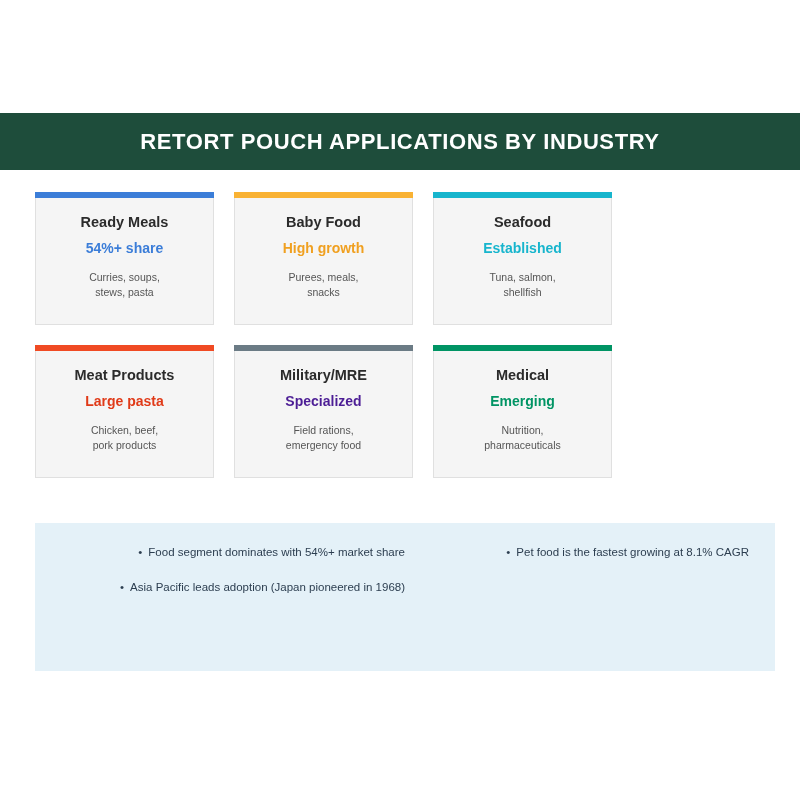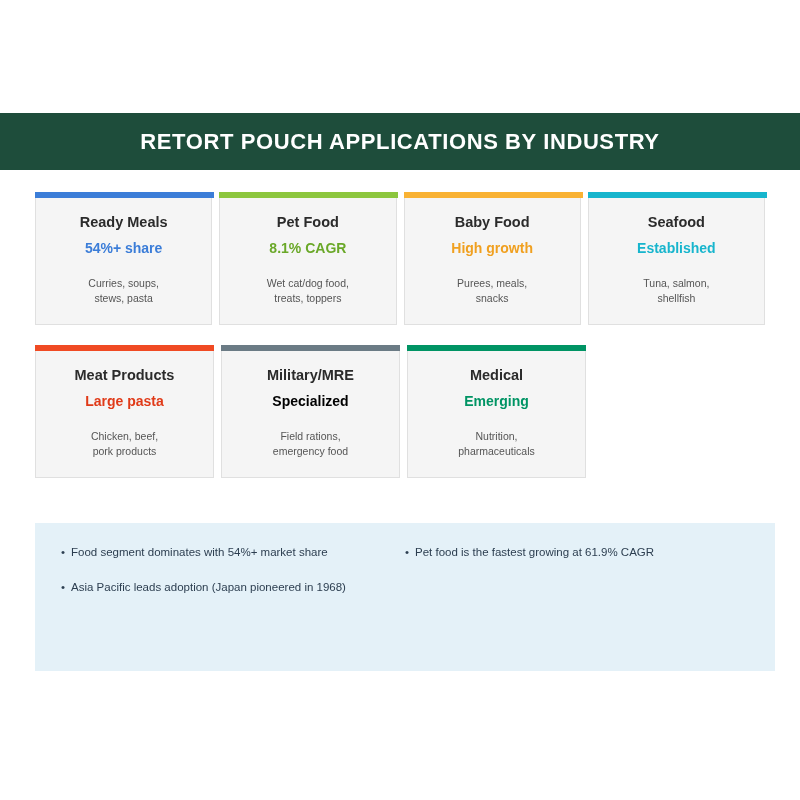--- a/index.html
+++ b/index.html
@@ -41,21 +41,21 @@
     text-align: center;
   }
   .grid {
     position: absolute;
     left: 35px;
     top: 192px;
     width: 730px;
   }
   .row {
     display: flex;
-    gap: 7px;
+    gap: 20px;
     margin-bottom: 20px;
   }
   .card {
     width: 179px;
     background: #f5f5f5;
     border: 1px solid #e0e0e0;
     border-top: none;
     box-sizing: border-box;
     padding: 0 8px 14px 8px;
     position: relative;
@@ -75,41 +75,42 @@
     font-weight: bold;
     color: #2b2b2b;
   }
   .card-metric {
     margin-top: 10px;
     text-align: center;
     font-size: 14px;
     font-weight: bold;
   }
   .card-desc {
-    margin-top: 20px;
+    margin-top: 14px;
     text-align: center;
     font-size: 10.5px;
     color: #555555;
     line-height: 1.45;
   }
   .footer {
     position: absolute;
     left: 35px;
     top: 523px;
     width: 740px;
     height: 148px;
     background: #e4f1f8;
   }
   .footer-cols {
     display: flex;
     padding: 22px 26px 0 26px;
     box-sizing: border-box;
   }
   .footer-col {
     width: 50%;
+    text-align: right;
   }
   .bullet {
     font-size: 11.5px;
     color: #2c3e50;
     margin-bottom: 20px;
     line-height: 1.3;
   }
   .bullet .dot {
     color: #2c3e50;
     margin-right: 6px;
@@ -128,27 +129,20 @@
     <div class="row">
 
       <div class="card">
         <div class="accent" style="background:#3b7dd8"></div>
         <div class="card-title">Ready Meals</div>
         <div class="card-metric" style="color:#3b7dd8">54%+ share</div>
         <div class="card-desc" style="white-space:pre-line">Curries, soups,
 stews, pasta</div>
       </div>
 
-      <div class="card">
-        <div class="accent" style="background:#8cc63e"></div>
-        <div class="card-title">Pet Food</div>
-        <div class="card-metric" style="color:#6aa828">8.1% CAGR</div>
-        <div class="card-desc" style="white-space:pre-line">Wet cat/dog food,
-treats, toppers</div>
-      </div>
 
       <div class="card">
         <div class="accent" style="background:#f9b233"></div>
         <div class="card-title">Baby Food</div>
         <div class="card-metric" style="color:#f0a020">High growth</div>
         <div class="card-desc" style="white-space:pre-line">Purees, meals,
 snacks</div>
       </div>
 
       <div class="card">
@@ -168,21 +162,21 @@
         <div class="card-title">Meat Products</div>
         <div class="card-metric" style="color:#e03a18">Large pasta</div>
         <div class="card-desc" style="white-space:pre-line">Chicken, beef,
 pork products</div>
       </div>
 
 
       <div class="card">
         <div class="accent" style="background:#6b7b85"></div>
         <div class="card-title">Military/MRE</div>
-        <div class="card-metric" style="color:#000000">Specialized</div>
+        <div class="card-metric" style="color:#4c1d95">Specialized</div>
         <div class="card-desc" style="white-space:pre-line">Field rations,
 emergency food</div>
       </div>
 
       <div class="card">
         <div class="accent" style="background:#009464"></div>
         <div class="card-title">Medical</div>
         <div class="card-metric" style="color:#009464">Emerging</div>
         <div class="card-desc" style="white-space:pre-line">Nutrition,
 pharmaceuticals</div>
@@ -196,19 +190,19 @@
       <div class="footer-col">
         <div class="bullet">
           <span class="dot">•</span><span>Food segment dominates with 54%+ market share</span>
         </div>
         <div class="bullet">
           <span class="dot">•</span><span>Asia Pacific leads adoption (Japan pioneered in 1968)</span>
         </div>
       </div>
       <div class="footer-col">
         <div class="bullet">
-          <span class="dot">•</span><span>Pet food is the fastest growing at 61.9% CAGR</span>
+          <span class="dot">•</span><span>Pet food is the fastest growing at 8.1% CAGR</span>
         </div>
       </div>
     </div>
   </div>
 
 </div>
 
 </body></html>

